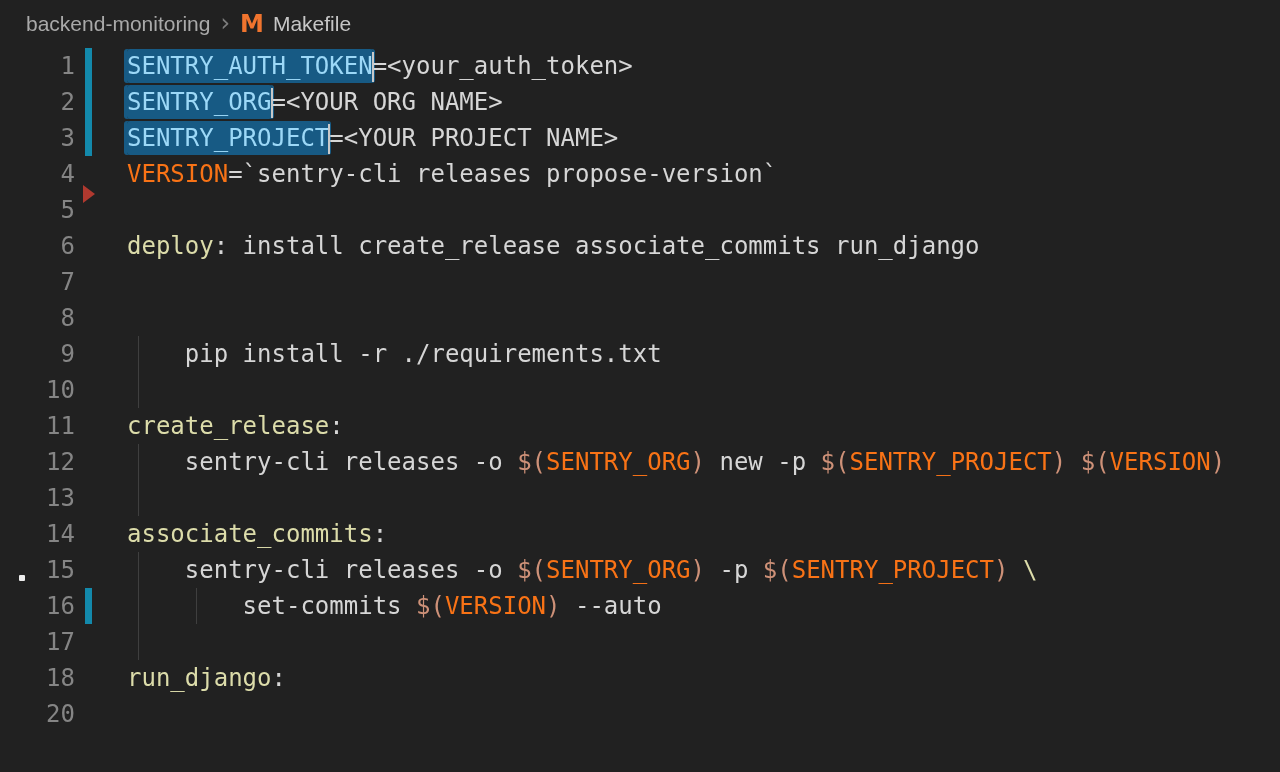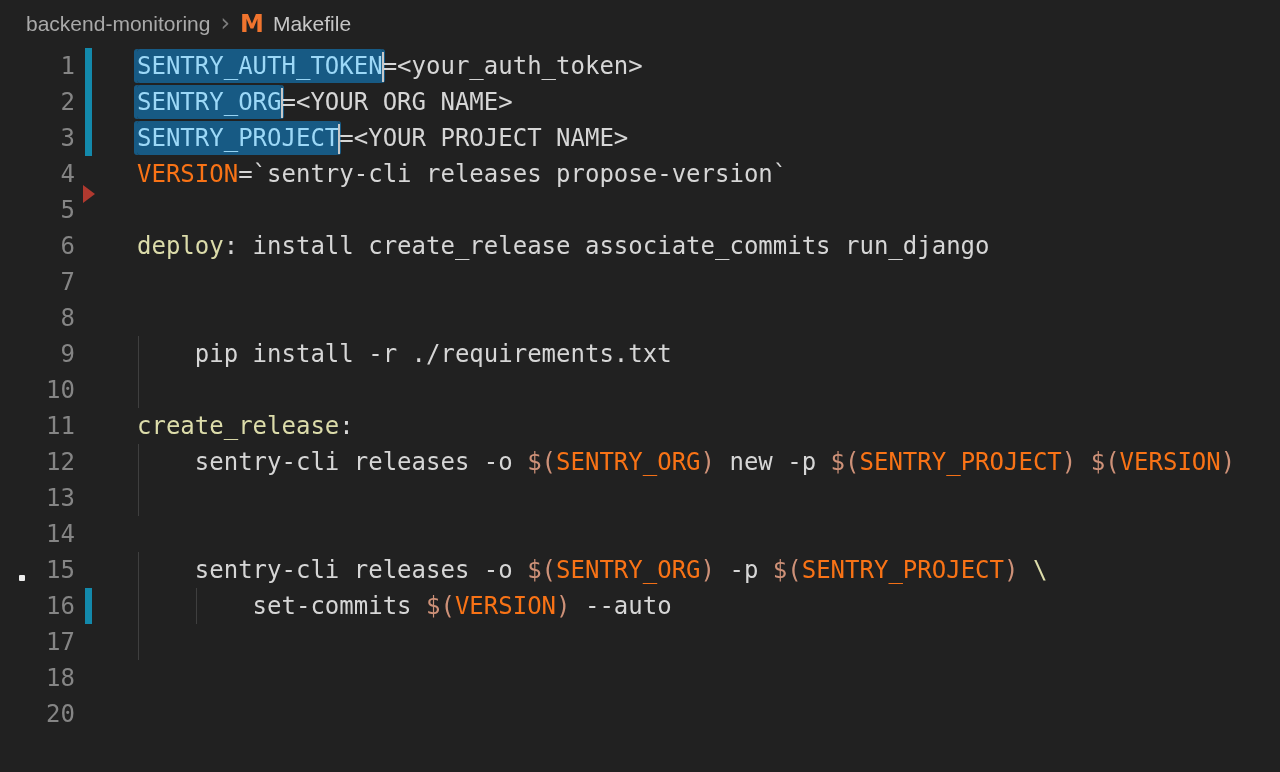--- a/index.html
+++ b/index.html
@@ -27,21 +27,21 @@
   .row{position:relative;height:36px;}
   .ln{
     position:absolute;left:0;top:0;width:75px;height:36px;
     text-align:right;line-height:36px;font-size:24px;color:#858585;
     cursor:pointer;user-select:none;
   }
   .marker{position:absolute;left:85px;top:0;width:7px;height:36px;background:#1389ab;}
   .guide{position:absolute;top:0;width:1px;height:36px;background:#3f3f3f;}
   .g1{left:138px;} .g2{left:196px;}
   .code{
-    position:absolute;left:137px;top:0;height:36px;line-height:36px;
+    position:absolute;left:127px;top:0;height:36px;line-height:36px;
     font-size:24px;white-space:pre;
   }
   .plain{color:#d6d6d6;}
   .var{color:#f97316;}
   .target{color:#dcdcaa;margin-top:16px;}
   .punct{color:#ce9178;}
   .sel{
     background:#175a84;border-radius:3px;
     box-shadow:-3px 0 0 #175a84,2px 0 0 #175a84;
     padding:3px 0;color:#9cd8f7;
@@ -125,40 +125,42 @@
         <span class="guide g1"></span>
         <span class="code"><span class="plain">    sentry-cli releases -o </span><span class="punct">$(</span><span class="var">SENTRY_ORG</span><span class="punct">)</span><span class="plain"> new -p </span><span class="punct">$(</span><span class="var">SENTRY_PROJECT</span><span class="punct">)</span><span class="plain"> </span><span class="punct">$(</span><span class="var">VERSION</span><span class="punct">)</span></span>
       </div>
       <div class="row">
         <span class="ln">13</span>
         <span class="guide g1"></span>
         <span class="code"></span>
       </div>
       <div class="row">
         <span class="ln">14</span>
+        <span class="code"><span class="target">associate_commits</span><span class="plain">:</span></span>
       </div>
       <div class="row">
         <span class="ln">15</span>
         <span class="guide g1"></span>
         <span class="code"><span class="plain">    sentry-cli releases -o </span><span class="punct">$(</span><span class="var">SENTRY_ORG</span><span class="punct">)</span><span class="plain"> -p </span><span class="punct">$(</span><span class="var">SENTRY_PROJECT</span><span class="punct">)</span><span class="plain"> </span><span class="target">\</span></span>
       </div>
       <div class="row">
         <span class="ln">16</span>
         <span class="marker"></span>
         <span class="guide g1"></span>
         <span class="guide g2"></span>
         <span class="code"><span class="plain">        set-commits </span><span class="punct">$(</span><span class="var">VERSION</span><span class="punct">)</span><span class="plain"> --auto</span></span>
       </div>
       <div class="row">
         <span class="ln">17</span>
         <span class="guide g1"></span>
         <span class="code"></span>
       </div>
       <div class="row">
         <span class="ln">18</span>
+        <span class="code"><span class="target">run_django</span><span class="plain">:</span></span>
       </div>
       <div class="row">
         <span class="ln">20</span>
         <span class="code"></span>
       </div>
     </div>
 
   <div class="red-triangle"></div>
   <div class="white-dot"></div>
 

